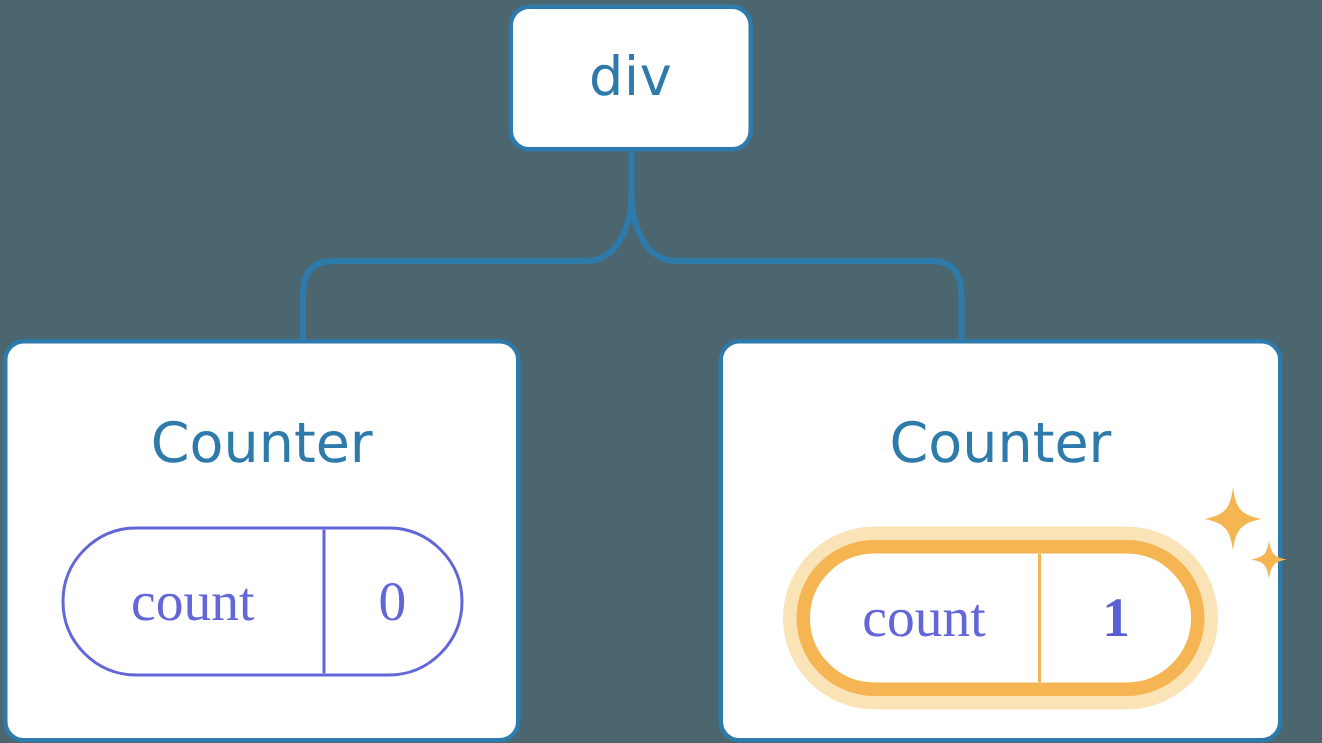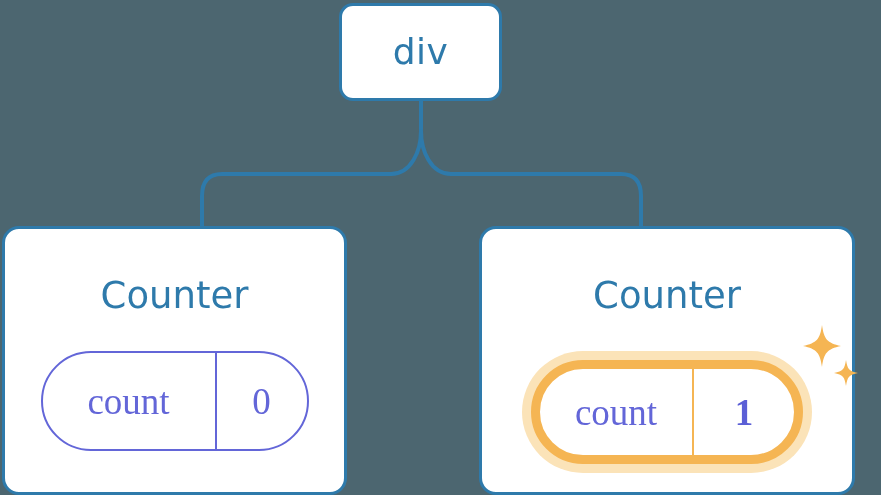--- a/index.html
+++ b/index.html
@@ -53,21 +53,20 @@
     font-size: 36px;
     letter-spacing: 0.5px;
     line-height: 1;
   }
 
   .node-child {
     top: 226px;
     height: 269px;
     border-bottom-left-radius: 14px;
     border-bottom-right-radius: 14px;
-    border-radius: 17px;
   }
   .node-left  { left: 2px;   width: 345px; }
   .node-right { left: 479px; width: 376px; }
 
   .child-title {
     position: absolute;
     left: 0;
     right: 0;
     top: 48px;
     text-align: center;

